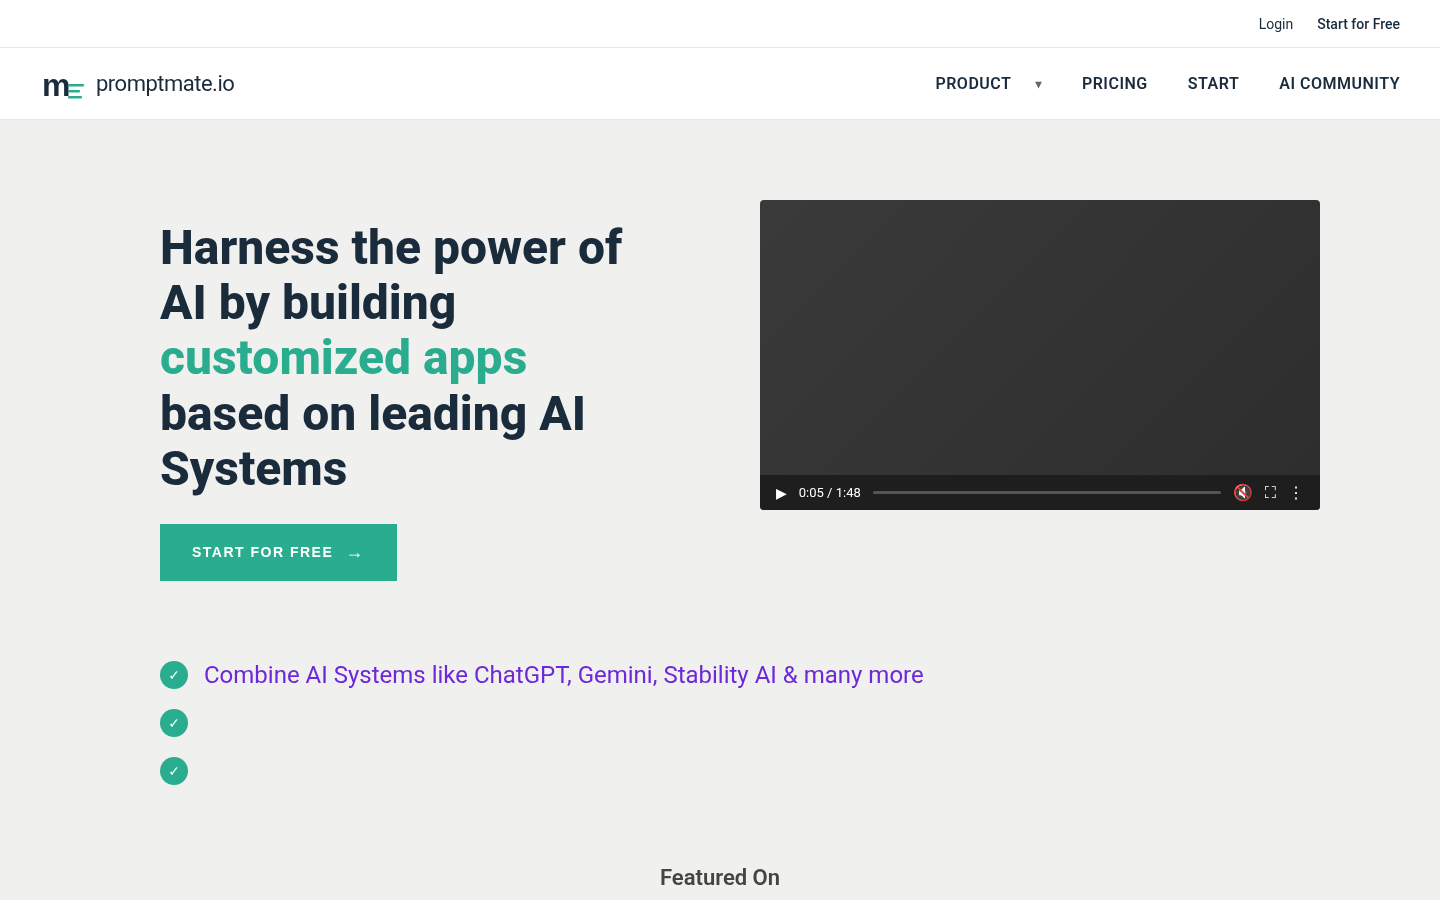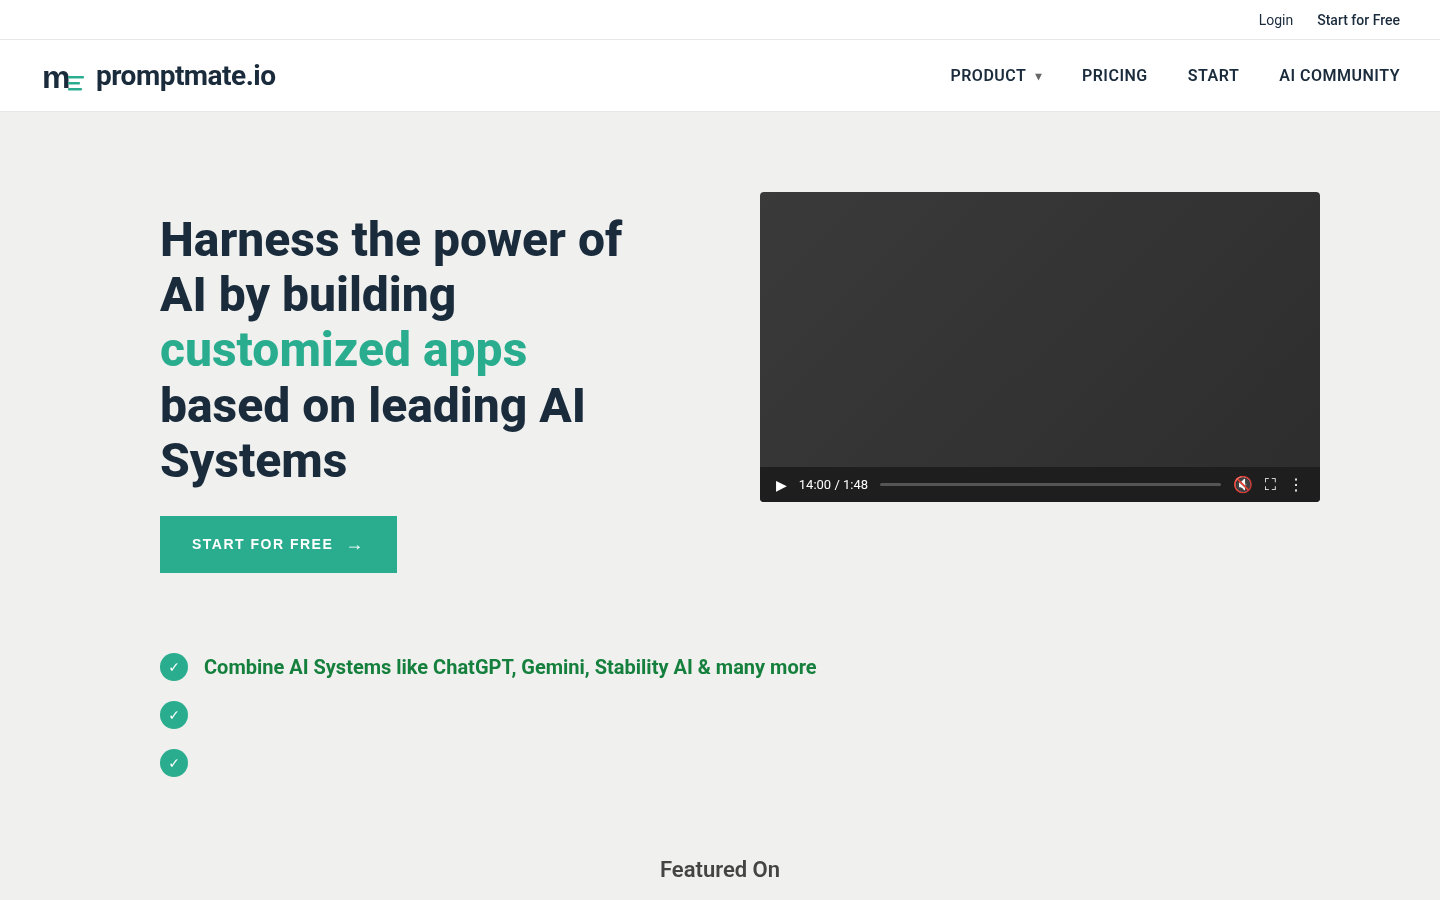--- a/index.html
+++ b/index.html
@@ -11,21 +11,21 @@
       width: 1440px;
     }
 
     
     .top-bar {
       background: #fff;
       display: flex;
       justify-content: flex-end;
       align-items: center;
       padding: 0 40px;
-      height: 40px;
+      height: 48px;
       border-bottom: 1px solid #e8e8e8;
     }
     .top-bar a {
       text-decoration: none;
       color: #1a2b3c;
       font-size: 14px;
       margin-left: 24px;
     }
     .top-bar .start-free-top {
       color: #1a2b3c;
@@ -47,34 +47,34 @@
       align-items: center;
       gap: 8px;
       text-decoration: none;
     }
     .logo-icon {
       width: 48px;
       height: 48px;
       position: relative;
     }
     .logo-text {
-      font-size: 28px;
-      font-weight: 700;
+      font-size: 22px;
+      font-weight: 400;
       color: #1a2b3c;
       letter-spacing: -0.5px;
     }
     .nav-links {
       display: flex;
       align-items: center;
       gap: 40px;
     }
     .nav-item {
       display: flex;
       align-items: center;
-      gap: 9px;
+      gap: 24px;
       font-size: 16px;
       font-weight: 600;
       color: #1a2b3c;
       text-decoration: none;
       cursor: pointer;
       letter-spacing: 0.5px;
     }
     .nav-item .chevron {
       font-size: 12px;
       color: #666;
@@ -206,23 +206,23 @@
       background: #2aad8f;
       border-radius: 50%;
       display: flex;
       align-items: center;
       justify-content: center;
       color: #fff;
       font-size: 14px;
       flex-shrink: 0;
     }
     .feature-text {
-      font-size: 20px;
-      font-weight: 700;
-      color: #15803d;
+      font-size: 24px;
+      font-weight: 400;
+      color: #6d28d9;
     }
 
     
     .featured-on {
       background: #f0f0ee;
       padding: 40px 160px 20px;
     }
     .featured-title {
       text-align: center;
       font-size: 22px;
@@ -282,21 +282,21 @@
       <span class="arrow">→</span>
     </button>
   </div>
 
   <div class="hero-right">
     <div class="video-container">
       <div class="video-inner"></div>
       <div class="video-controls">
         <button class="video-play-btn">▶</button>
         <span class="video-time">
-          <span>14:00</span> / <span>1:48</span>
+          <span>0:05</span> / <span>1:48</span>
         </span>
         <div class="video-progress">
           <div class="video-progress-fill"></div>
         </div>
         <div class="video-controls-right">
           <button class="video-ctrl-btn">🔇</button>
           <button class="video-ctrl-btn">⛶</button>
           <button class="video-ctrl-btn">⋮</button>
         </div>
       </div>

